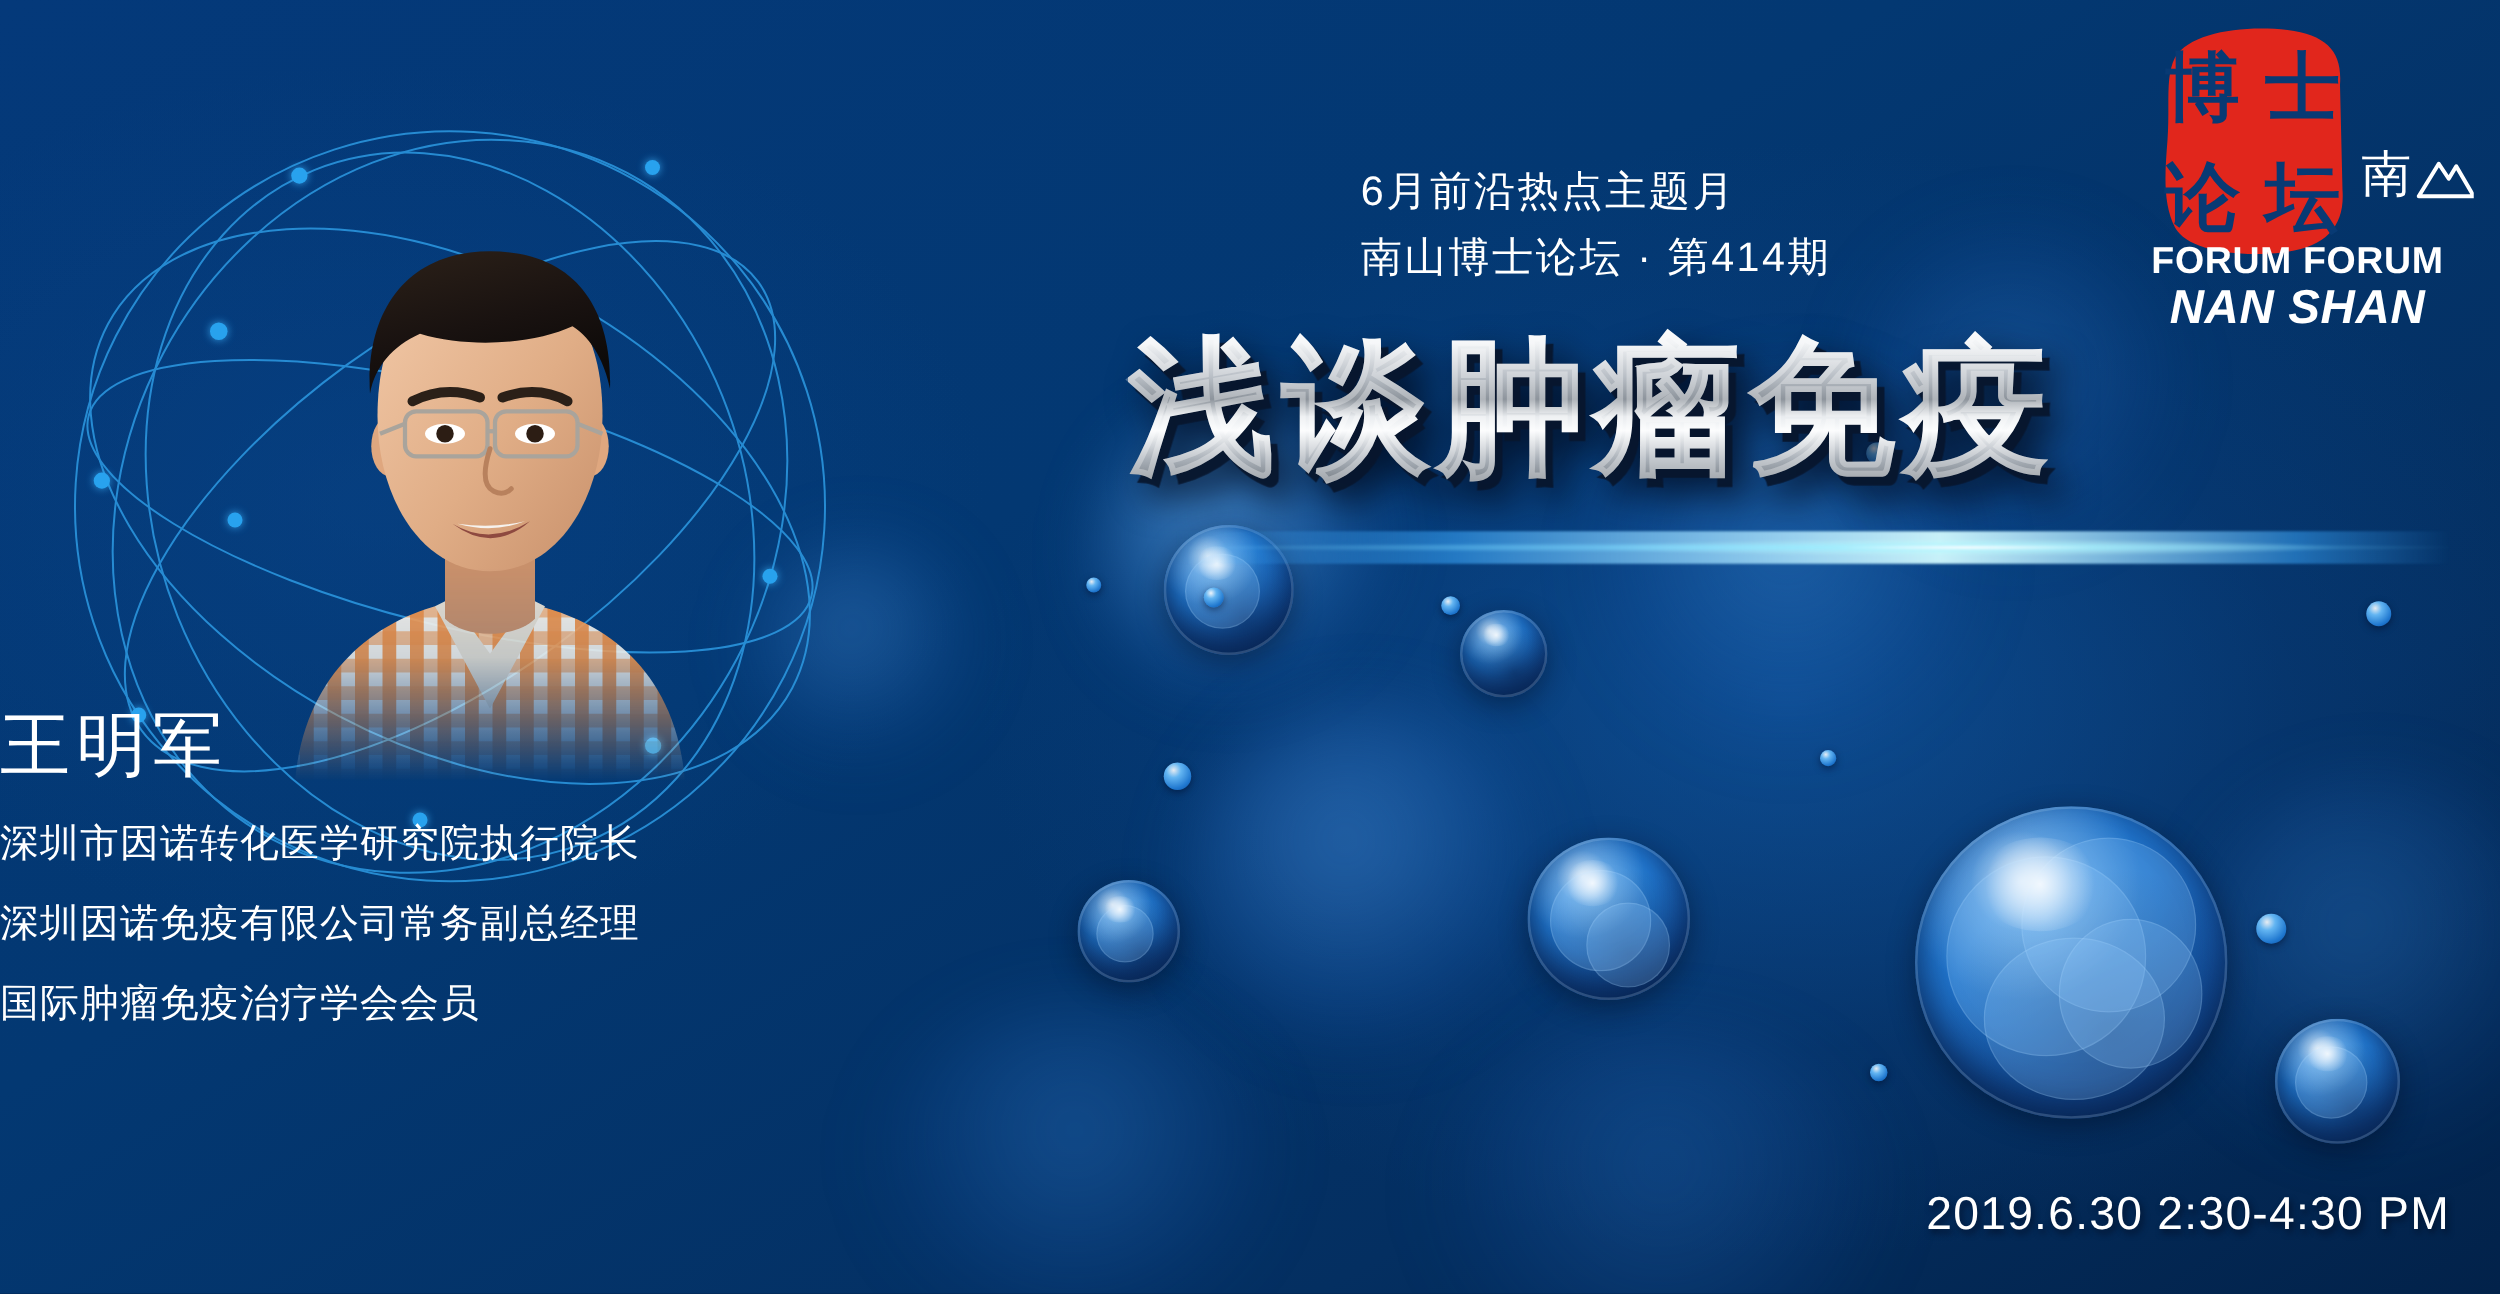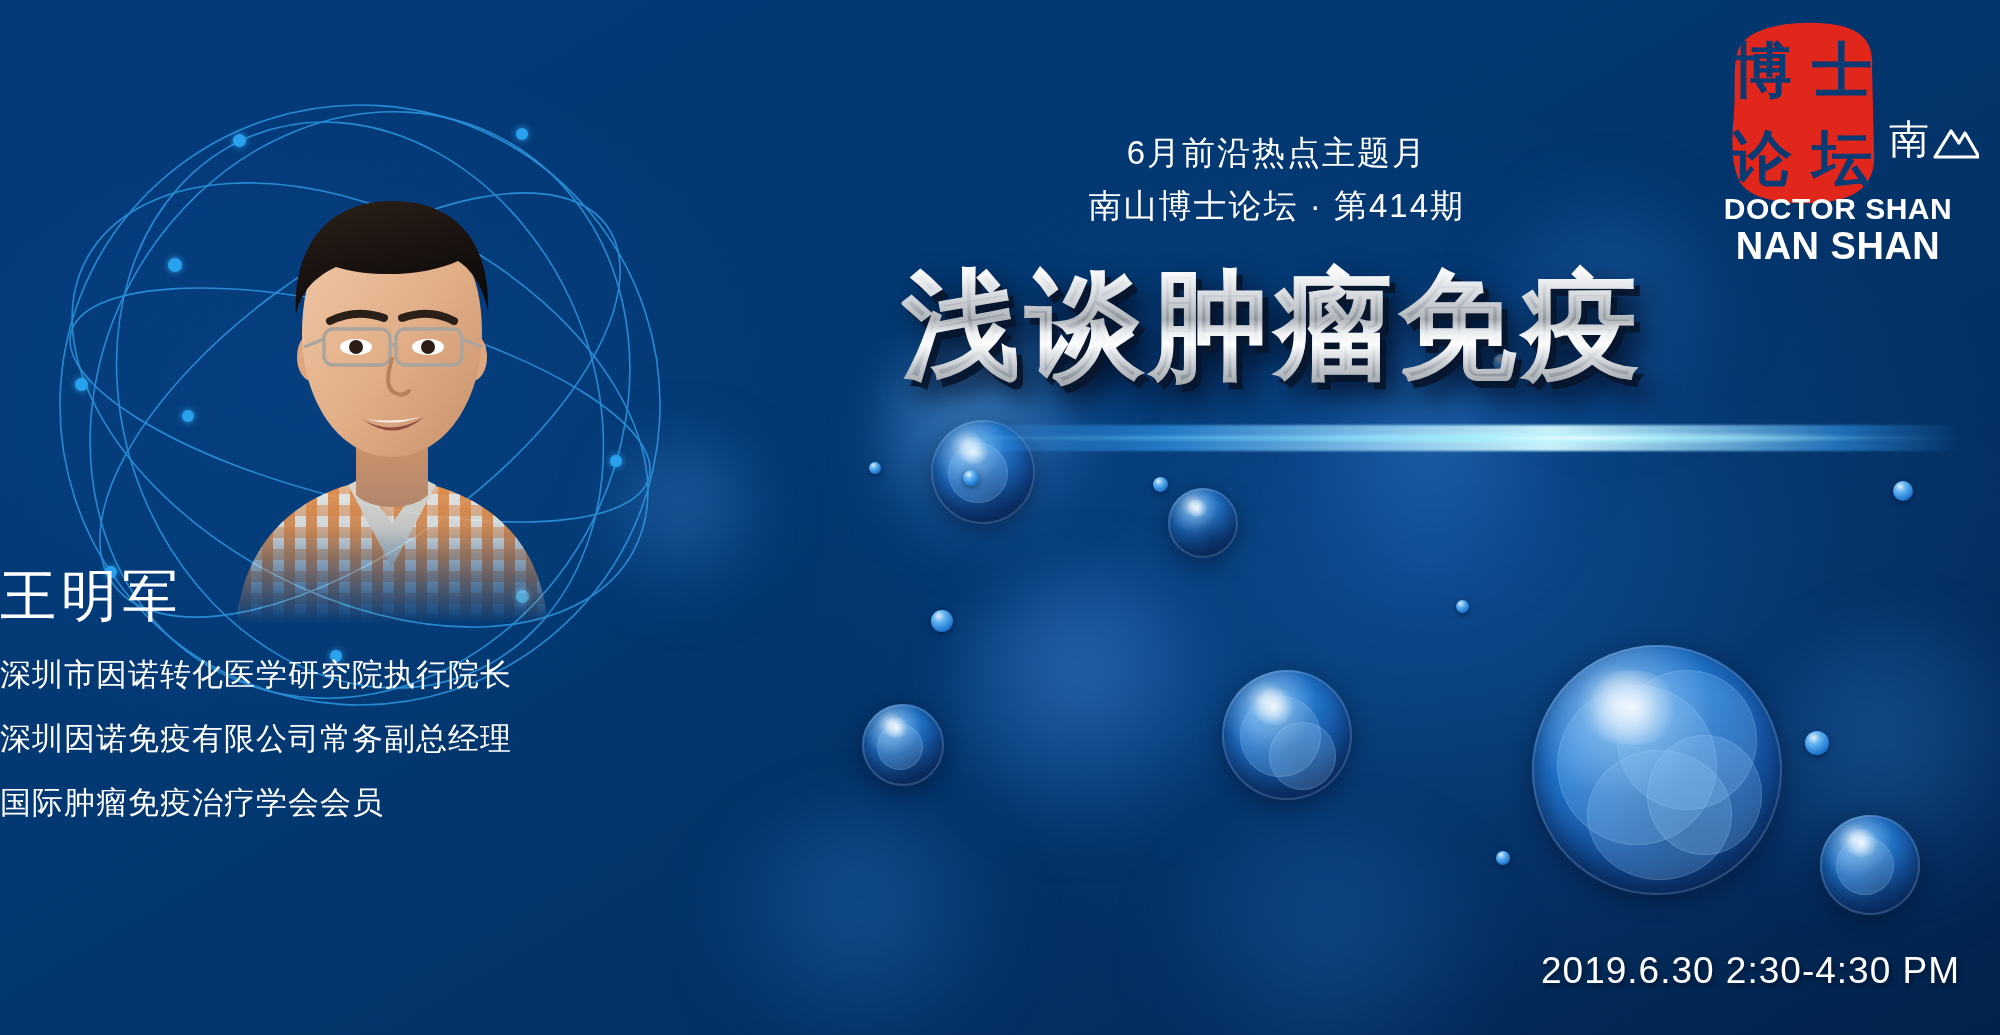--- a/index.html
+++ b/index.html
@@ -42,35 +42,35 @@
     background:radial-gradient(circle at 36% 28%, rgba(255,255,255,.9) 0%, #63b5f2 28%, #1f77cf 70%, #0f4d9b 100%);
     box-shadow:0 2px 6px rgba(0,10,35,.5);}
 
   
   .portrait{position:absolute;left:196px;top:175px;width:388px;height:450px;}
   .portrait .mask{position:absolute;left:0;top:0;width:100%;height:100%;
     -webkit-mask-image:linear-gradient(to bottom,#000 0 62%,rgba(0,0,0,.85) 78%,rgba(0,0,0,0) 100%);
     mask-image:linear-gradient(to bottom,#000 0 62%,rgba(0,0,0,.85) 78%,rgba(0,0,0,0) 100%);}
 
   
-  .kicker{position:absolute;right:535px;top:126px;text-align:center;color:#fff;
+  .kicker{position:absolute;right:535px;top:126px;text-align:left;color:#fff;
     font-size:33px;line-height:53px;letter-spacing:2px;white-space:nowrap;}
 
   
   .logo{position:absolute;right:16px;top:20px;width:300px;height:225px;}
   .seal{position:absolute;left:38px;top:0;width:160px;height:185px;}
   .sealtxt{position:absolute;left:38px;top:6px;width:160px;height:176px;color:#083a74;
     font-family:"DejaVu Sans","Liberation Sans",sans-serif;font-weight:700;
     display:grid;grid-template-columns:1fr 1fr;grid-template-rows:1fr 1fr;
     align-items:center;justify-items:center;font-size:60px;line-height:1;}
   .nanshan{position:absolute;left:205px;top:95px;color:#fff;}
   .logotext{position:absolute;left:8px;top:172px;width:292px;text-align:center;color:#fff;
     font-weight:700;letter-spacing:.5px;}
   .logotext .l1{font-size:30px;line-height:34px;}
-  .logotext .l2{font-size:38px;line-height:40px;}
+  .logotext .l2{font-size:38px;line-height:40px;font-style:italic;}
 
   
   .title{position:absolute;right:38px;top:255px;width:1060px;}
   .tline{font-family:"DejaVu Sans","Liberation Sans",sans-serif;font-weight:700;
     font-size:118px;line-height:140px;letter-spacing:6px;white-space:nowrap;
     background:linear-gradient(180deg,#ffffff 0%,#f2f4f6 14%,#b9bfc6 33%,#8d949c 46%,
       #e9ecef 56%,#fbfcfd 64%,#aab1b9 80%,#7e858d 92%,#cfd5da 100%);
     -webkit-background-clip:text;background-clip:text;color:transparent;
     -webkit-text-stroke:1px rgba(255,255,255,.30);
     filter:drop-shadow(6px 7px 0 rgba(8,22,45,.92)) drop-shadow(10px 12px 14px rgba(0,8,25,.75));}
@@ -251,21 +251,21 @@
       <span>论</span>
       <span>坛</span>
     </div>
     <div class="nanshan">
       <svg width="90" height="48" viewBox="0 0 90 48">
         <text x="0" y="38" fill="#ffffff" font-size="40" font-family="DejaVu Sans, Liberation Sans, sans-serif">南</text>
         <path d="M46 42 L62 16 L70 28 L76 18 L90 42 Z" fill="none" stroke="#ffffff" stroke-width="3.2" stroke-linejoin="round"></path>
       </svg>
     </div>
     <div class="logotext">
-      <div class="l1">DOCTOR SHAN</div>
+      <div class="l1">FORUM FORUM</div>
       <div class="l2">NAN SHAN</div>
     </div>
   </div>
 
   <div class="kicker">
     <div>6月前沿热点主题月</div>
     <div>南山博士论坛 · 第414期</div>
   </div>
 
   <div class="title">

